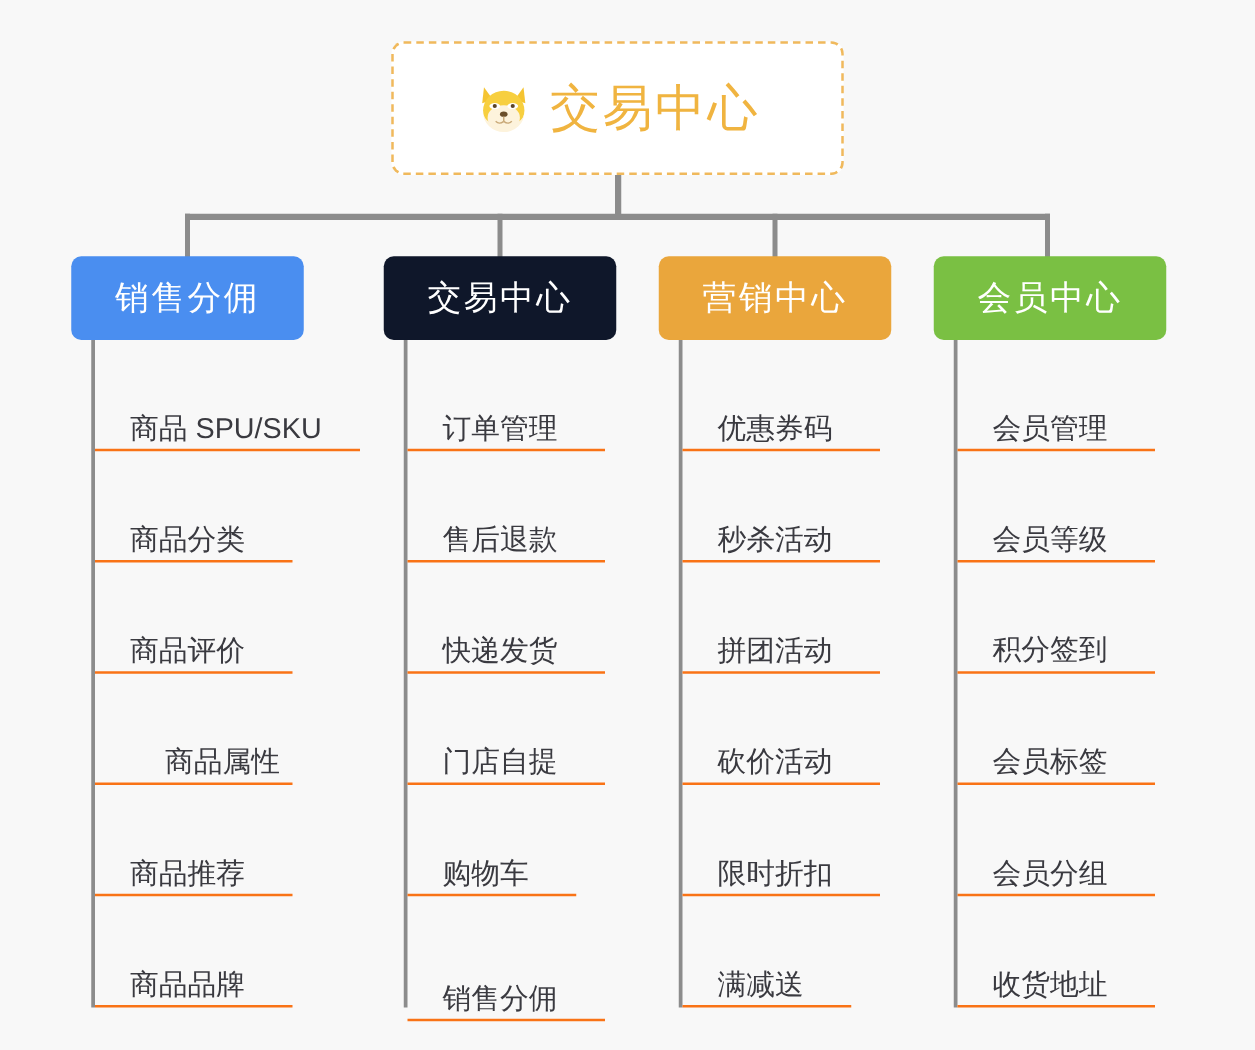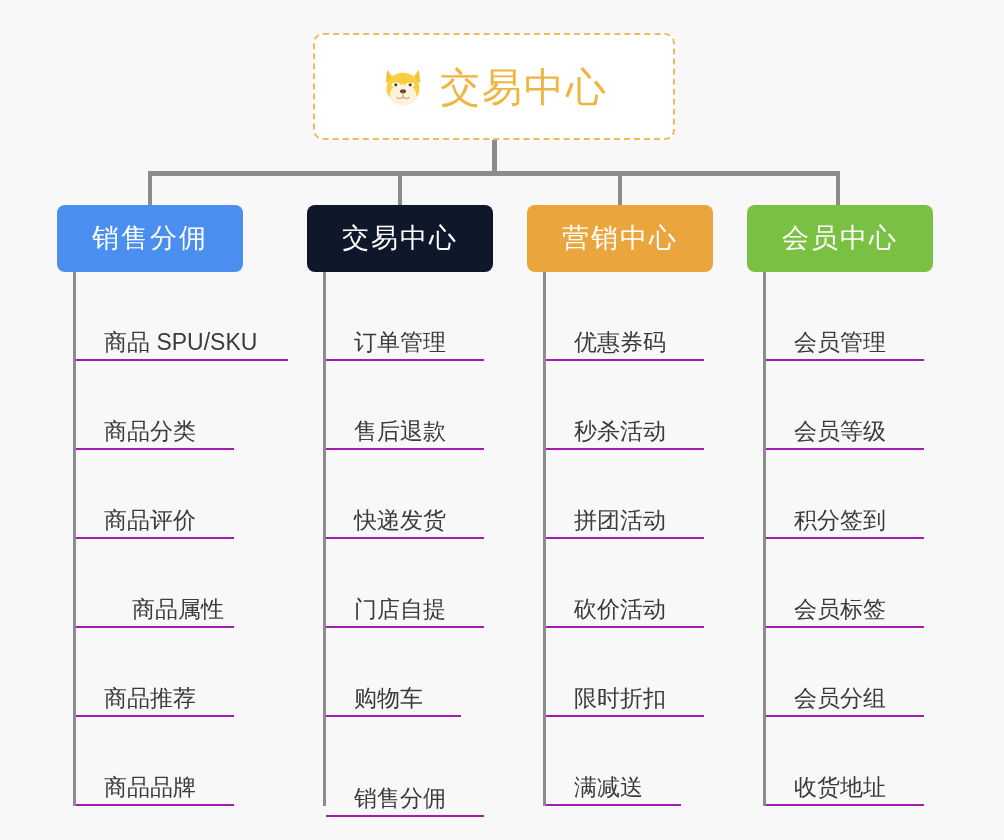--- a/index.html
+++ b/index.html
@@ -86,21 +86,21 @@
     left: 0;
     top: 0;
     width: 3px;
     background: #8c8c8c;
   }
   .leaf-item {
     position: absolute;
     left: 3px;
     height: 89px;
     box-sizing: border-box;
-    border-bottom: 2px solid #a21caf;
+    border-bottom: 2px solid #f97316;
     display: flex;
     align-items: flex-end;
     padding-bottom: 2px;
   }
   .leaf-text {
     font-size: 23px;
     color: #3a3a40;
     white-space: nowrap;
     line-height: 1.25;
     padding-left: 28px;
@@ -218,21 +218,21 @@
   </div>
 
   <div class="leaf-col" style="left:763px;">
     <div class="leaf-spine" style="height:534px;"></div>
     <div class="leaf-item" style="top:0px;   width:158px;">
         <span class="leaf-text">会员管理</span>
       </div>
     <div class="leaf-item" style="top:89px;  width:158px;">
         <span class="leaf-text">会员等级</span>
       </div>
-    <div class="leaf-item" style="top:178px; width:158px;">
+    <div class="leaf-item" style="top:178px; width:158px;font-family:Liberation Serif, serif;">
         <span class="leaf-text">积分签到</span>
       </div>
     <div class="leaf-item" style="top:267px; width:158px;">
         <span class="leaf-text">会员标签</span>
       </div>
     <div class="leaf-item" style="top:356px; width:158px;">
         <span class="leaf-text">会员分组</span>
       </div>
     <div class="leaf-item" style="top:445px; width:158px;">
         <span class="leaf-text">收货地址</span>

